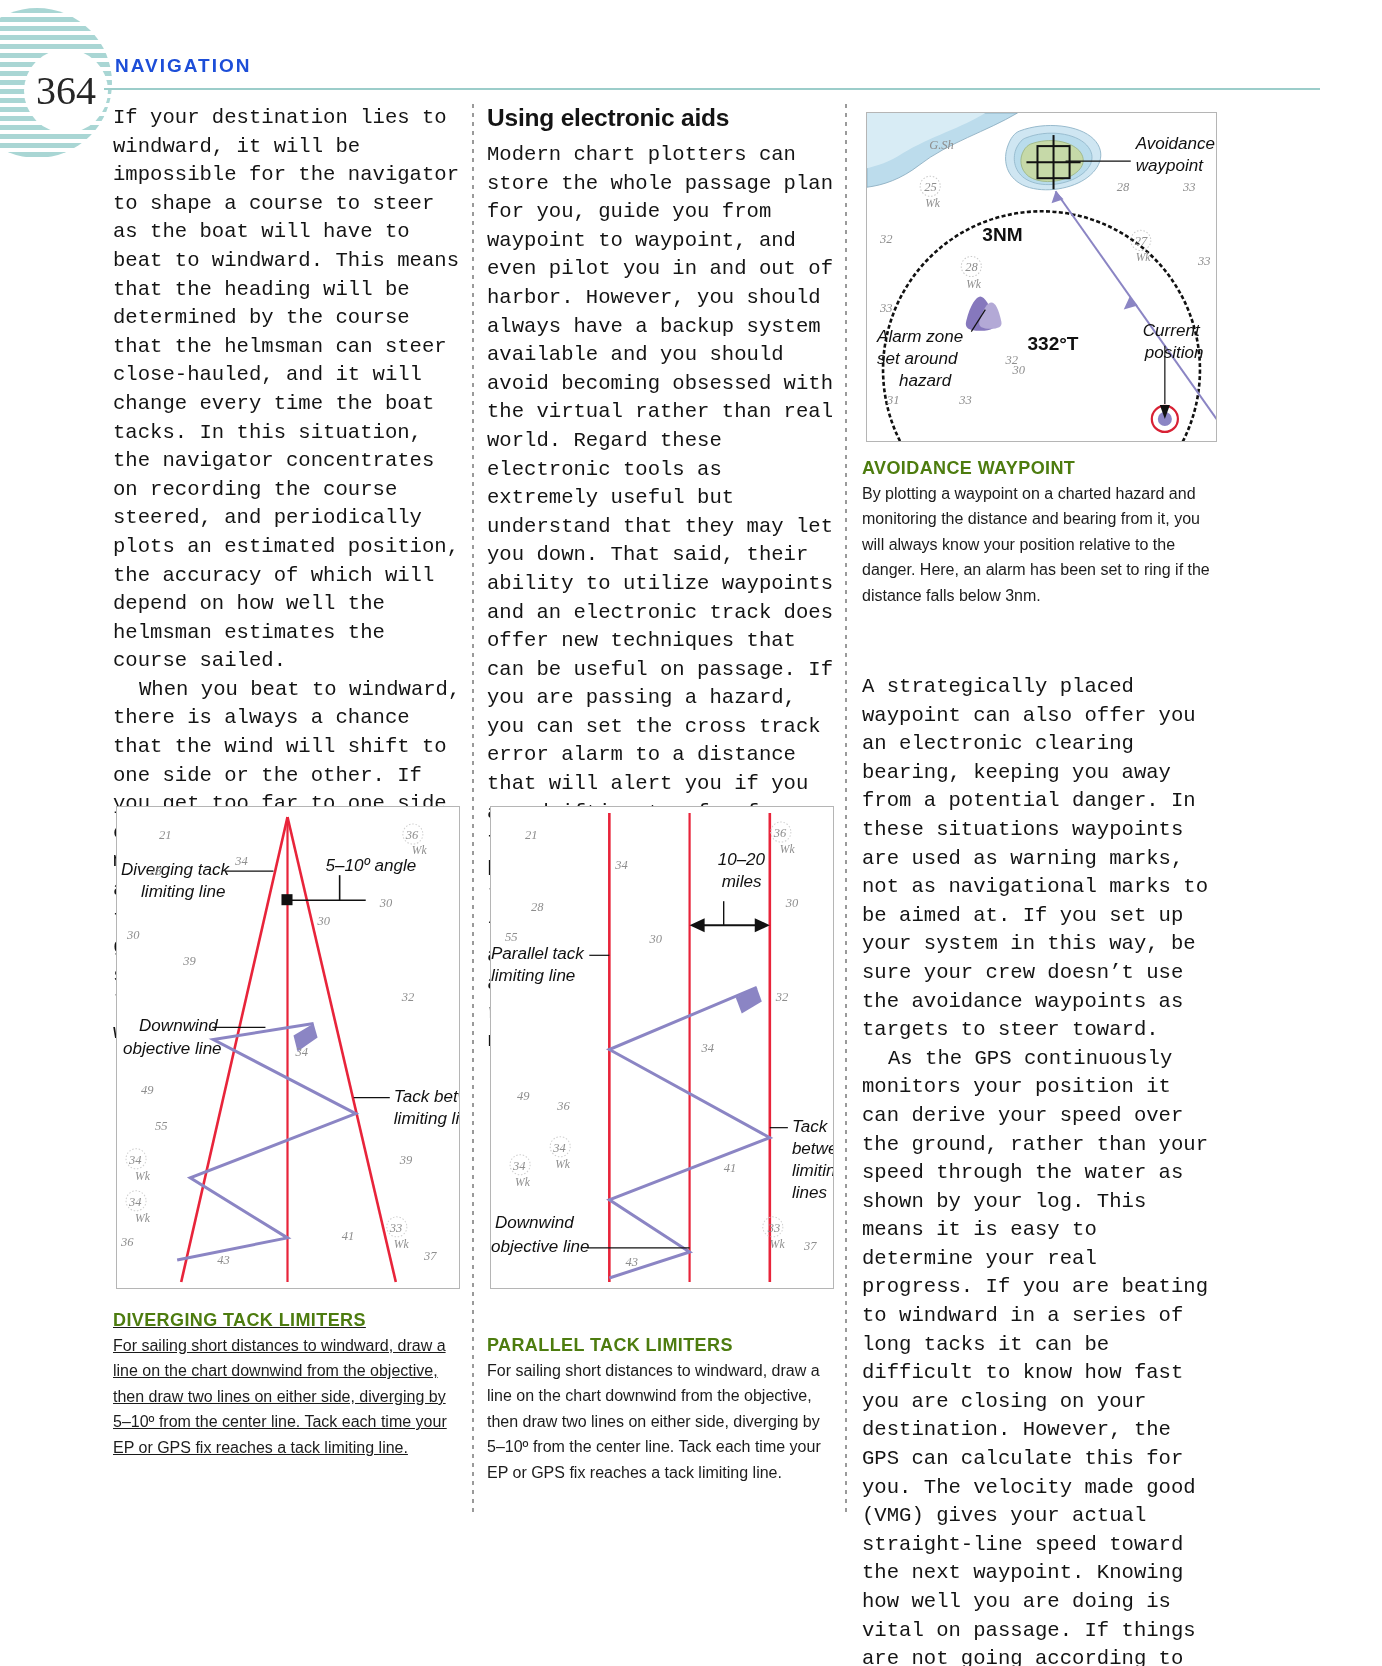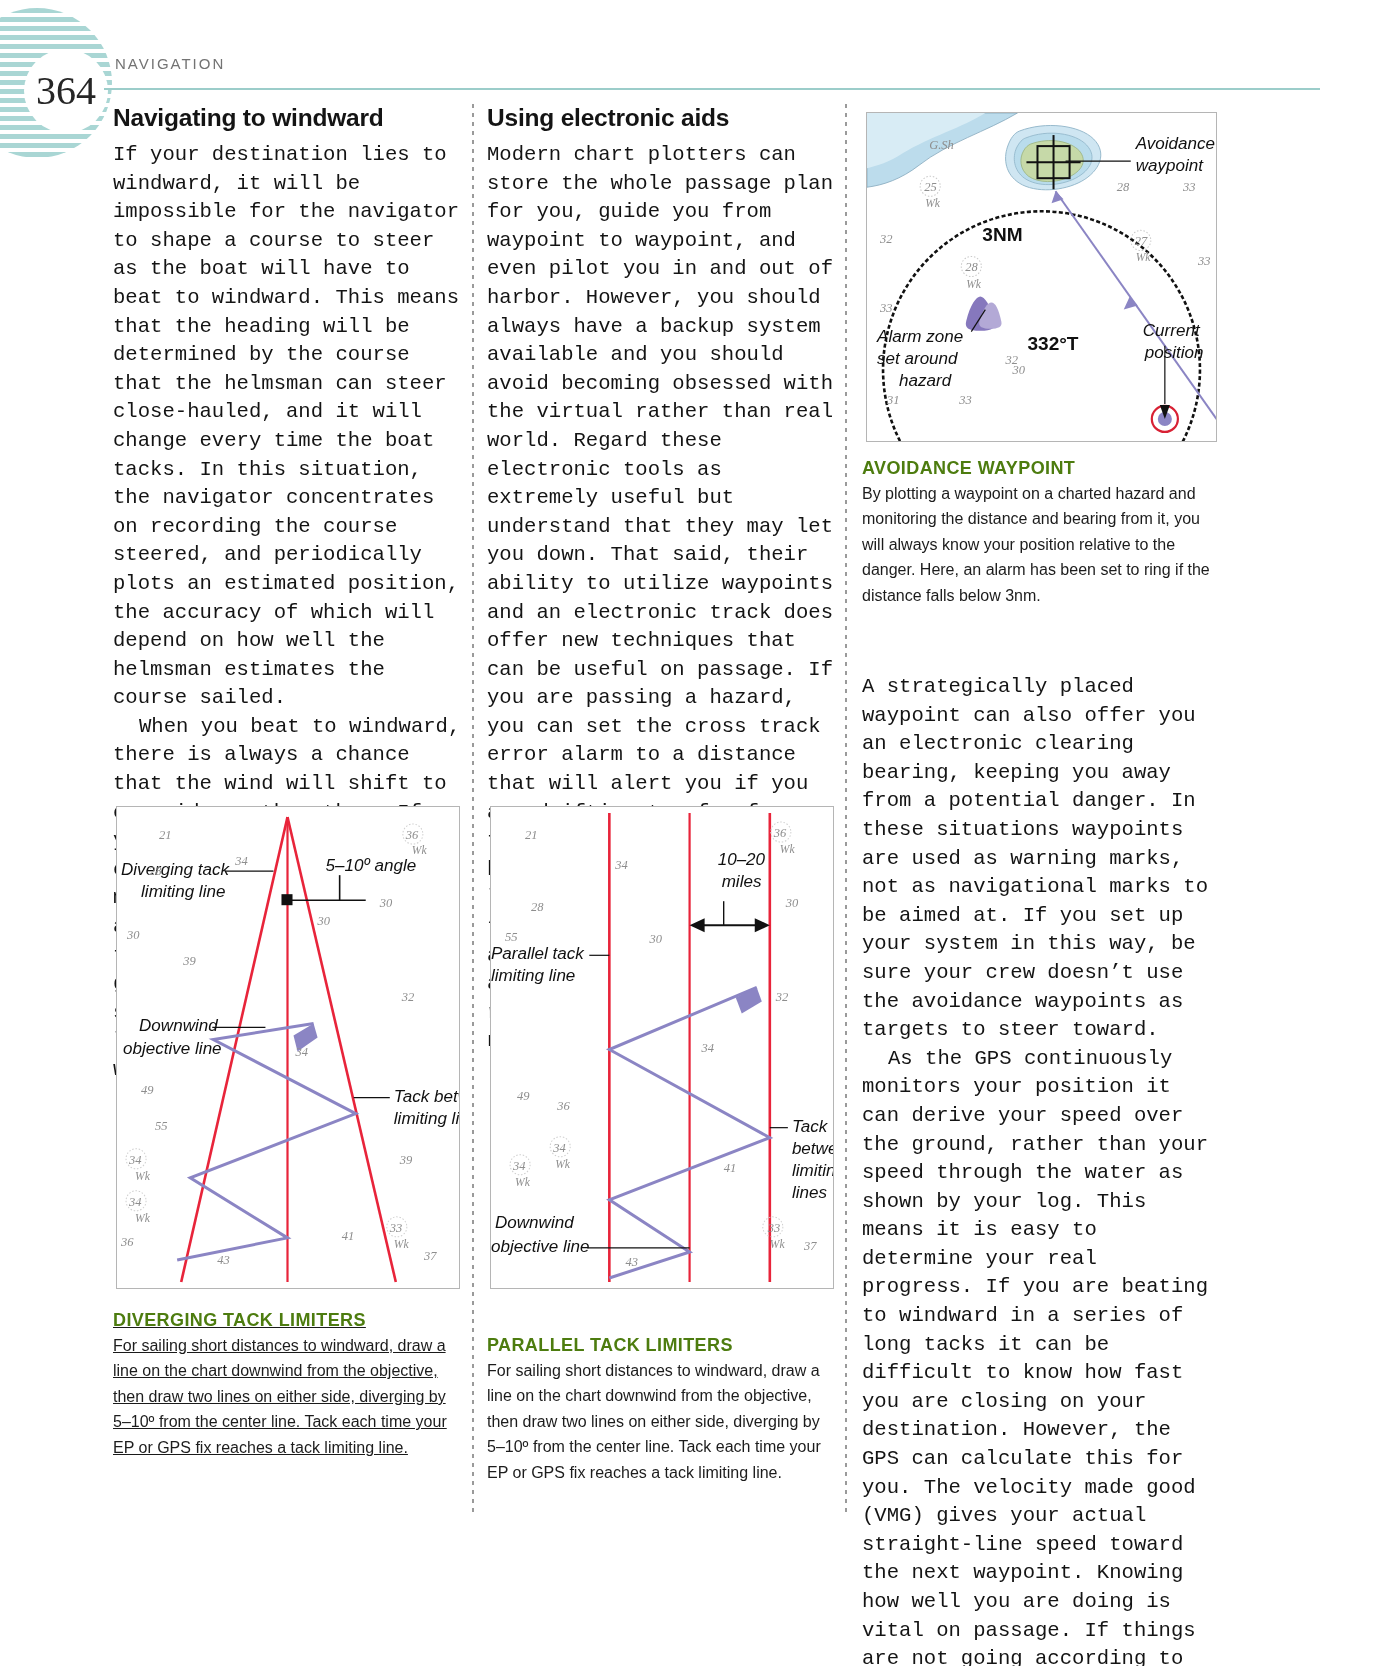--- a/index.html
+++ b/index.html
@@ -33,22 +33,23 @@
   .page-num{
     font-family:"Liberation Serif", serif;
     font-size:40px; color:#262626; letter-spacing:0px;
     line-height:1;
   }
 
   
   .running-head{
     position:absolute; left:115px; top:55px;
     font-family:"Liberation Sans", sans-serif;
-    font-size:15px; letter-spacing:2.0px;
-    color:#737373;
+    font-size:19px; letter-spacing:2.0px;
+    color:#1d4ed8;
+    font-weight:bold;
   }
   .head-rule{
     position:absolute; left:104px; top:88px;
     width:1216px; height:1.5px; background:#9ccdca;
   }
 
   
   .col-divider{
     position:absolute; top:104px; width:2px; height:1412px;
     background-image:linear-gradient(#9a9a9a 50%, rgba(255,255,255,0) 0%);
@@ -130,21 +131,20 @@
 <div class="page-disc">
   <span class="page-num">364</span>
 </div>
 <div class="running-head">NAVIGATION</div>
 <div class="head-rule"></div>
 
 <div class="col-divider" id="div1"></div>
 <div class="col-divider" id="div2"></div>
 
 <div class="col" id="col-left">
-  <h2 class="sect">Navigating to windward</h2>
   <p class="body">If your destination lies to windward, it will be impossible for the navigator to shape a course to steer as the boat will have to beat to windward. This means that the heading will be determined by the course that the helmsman can steer close-hauled, and it will change every time the boat tacks. In this situation, the navigator concentrates on recording the course steered, and periodically plots an estimated position, the accuracy of which will depend on how well the helmsman estimates the course sailed.</p>
   <p class="body">When you beat to windward, there is always a chance that the wind will shift to one side or the other. If you get too far to one side of the direct course, you may lose out because of an adverse shift. To minimize this risk and fully exploit gains from beneficial wind shifts, draw tack limiting lines on the chart and stay within them.</p>
 </div>
 
 <div class="col" id="col-mid">
   <h2 class="sect">Using electronic aids</h2>
   <p class="body">Modern chart plotters can store the whole passage plan for you, guide you from waypoint to waypoint, and even pilot you in and out of harbor. However, you should always have a backup system available and you should avoid becoming obsessed with the virtual rather than real world. Regard these electronic tools as extremely useful but understand that they may let you down. That said, their ability to utilize waypoints and an electronic track does offer new techniques that can be useful on passage. If you are passing a hazard, you can set the cross track error alarm to a distance that will alert you if you are drifting too far from the track or toward a hazard. Isolated dangers or large areas to avoid can be “cordoned off” with avoidance waypoints so that at all times you have a range and bearing to the nearest hazard.</p>
 </div>
 
 <div id="right-lower">

